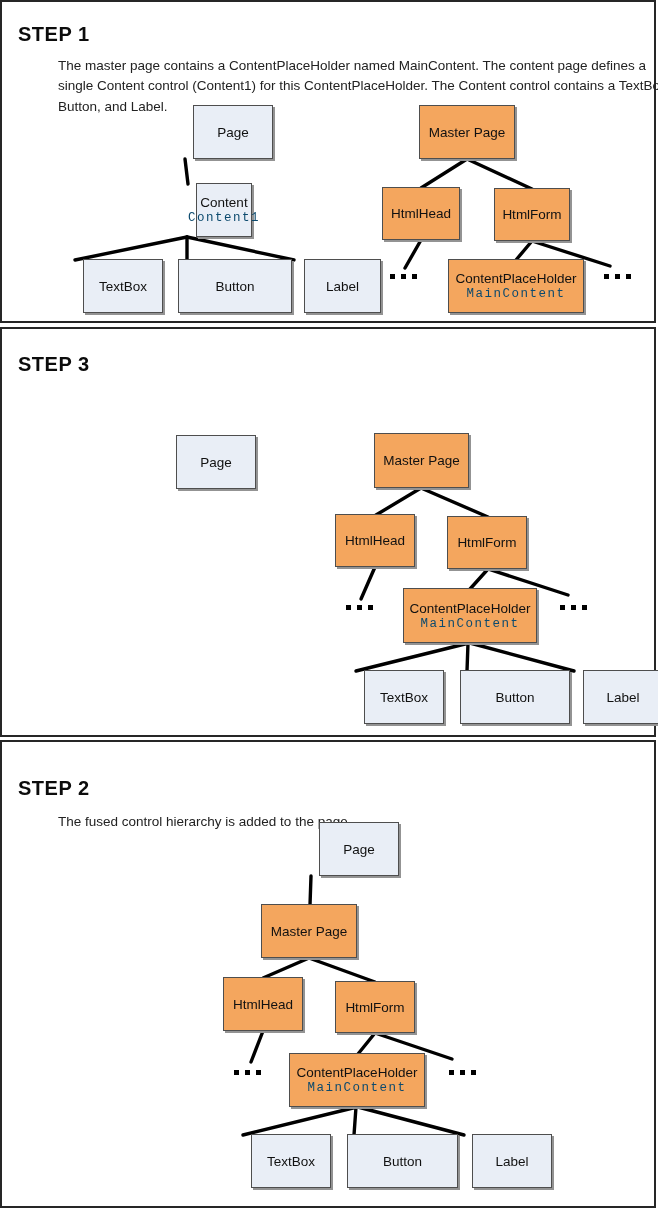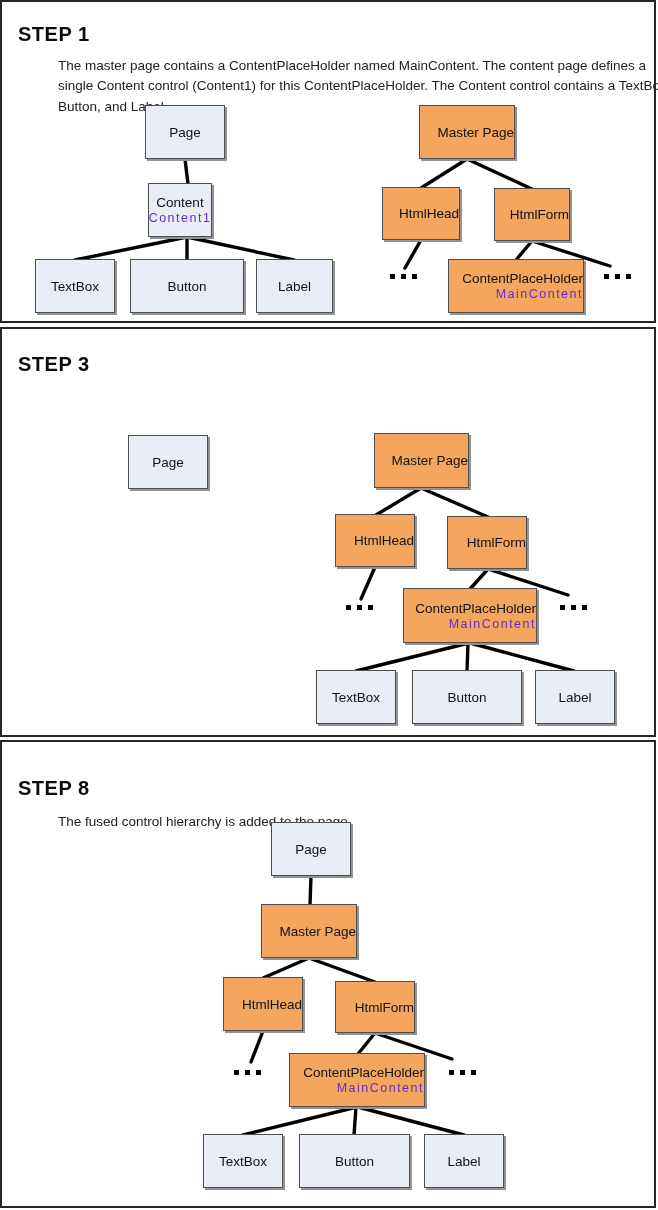--- a/index.html
+++ b/index.html
@@ -9,24 +9,24 @@
   #panel-2{top:327px;height:410px;}
   #panel-3{top:740px;height:468px;}
   .panel-inner{position:absolute;inset:0;}
   .step-title{position:absolute;font-size:20px;font-weight:700;letter-spacing:.5px;color:#0c0c0c;}
   .step-desc{position:absolute;font-size:13.5px;line-height:1.55;color:#222;width:618px;margin-left:40px;}
   .wires{position:absolute;left:0;top:0;pointer-events:none;}
   .wires line{stroke:#000;stroke-width:3.4;stroke-linecap:round;}
   .box{position:absolute;box-sizing:border-box;border:1px solid #4e4e4e;
        box-shadow:2px 2px 0 #939393;display:flex;flex-direction:column;
        align-items:center;justify-content:center;text-align:center;gap:1px;}
-  .box.blue{background:var(--blue,#E9EEF6);}
-  .box.orange{background:var(--orange,#F4A65E);align-items:flex-end;}
+  .box.blue{background:var(--blue,#E9EEF6);margin-left:48px;}
+  .box.orange{background:var(--orange,#F4A65E);}
   .lbl{font-size:13.5px;color:#111;}
-  .sub{font-family:Liberation Sans, sans-serif;font-size:12.5px;letter-spacing:1.5px;color:#6d28d9;}
+  .sub{font-family:Liberation Mono, monospace;font-size:12.5px;letter-spacing:1.5px;color:#0c4a6e;}
   .dots{position:absolute;display:flex;gap:6px;}
   .dots i{width:5px;height:5px;background:#000;display:block;}
 </style>
 </head>
 <body>
 
 <section class="panel" id="panel-1">
   <div class="panel-inner">
     <h1 class="step-title" style="left:16px;top:8px">STEP 1</h1>
     <p class="step-desc" style="left:16px;top:40px">The master page contains a ContentPlaceHolder named MainContent. The content page defines a single Content control (Content1) for this ContentPlaceHolder. The Content control contains a TextBox, Button, and Label.</p>
@@ -39,21 +39,21 @@
       <line x1="465" y1="157" x2="419" y2="186"></line>
       <line x1="465" y1="157" x2="530" y2="187"></line>
       <line x1="419" y1="238" x2="403" y2="266"></line>
       <line x1="530" y1="239" x2="514" y2="258"></line>
       <line x1="530" y1="239" x2="608" y2="264"></line>
     </svg>
 
     <div class="box blue" style="left:143px;top:103px;width:80px;height:54px">
       <span class="lbl">Page</span>
     </div>
-    <div class="box blue" style="left:146px;top:181px;width:64px;height:54px">
+    <div class="box blue" style="left:146px;top:181px;width:56px;height:54px">
       <span class="lbl">Content</span>
       <span class="sub">Content1</span>
     </div>
     <div class="box blue" style="left:33px;top:257px;width:80px;height:54px">
       <span class="lbl">TextBox</span>
     </div>
     <div class="box blue" style="left:128px;top:257px;width:114px;height:54px">
       <span class="lbl">Button</span>
     </div>
     <div class="box blue" style="left:254px;top:257px;width:77px;height:54px">
@@ -136,21 +136,21 @@
     <div class="dots" style="left:558px;top:276px" title="...">
         <i></i>
         <i></i>
         <i></i>
       </div>
   </div>
 </section>
 
 <section class="panel" id="panel-3">
   <div class="panel-inner">
-    <h1 class="step-title" style="left:16px;top:22px">STEP 8</h1>
+    <h1 class="step-title" style="left:16px;top:22px">STEP 2</h1>
     <p class="step-desc" style="left:16px;top:56px">The fused control hierarchy is added to the page.</p>
 
     <svg class="wires" width="652" height="464">
       <line x1="309" y1="134" x2="308" y2="163"></line>
       <line x1="307" y1="216" x2="261" y2="236"></line>
       <line x1="307" y1="216" x2="373" y2="240"></line>
       <line x1="261" y1="289" x2="249" y2="320"></line>
       <line x1="373" y1="291" x2="356" y2="312"></line>
       <line x1="373" y1="291" x2="450" y2="317"></line>
       <line x1="355" y1="365" x2="241" y2="393"></line>

